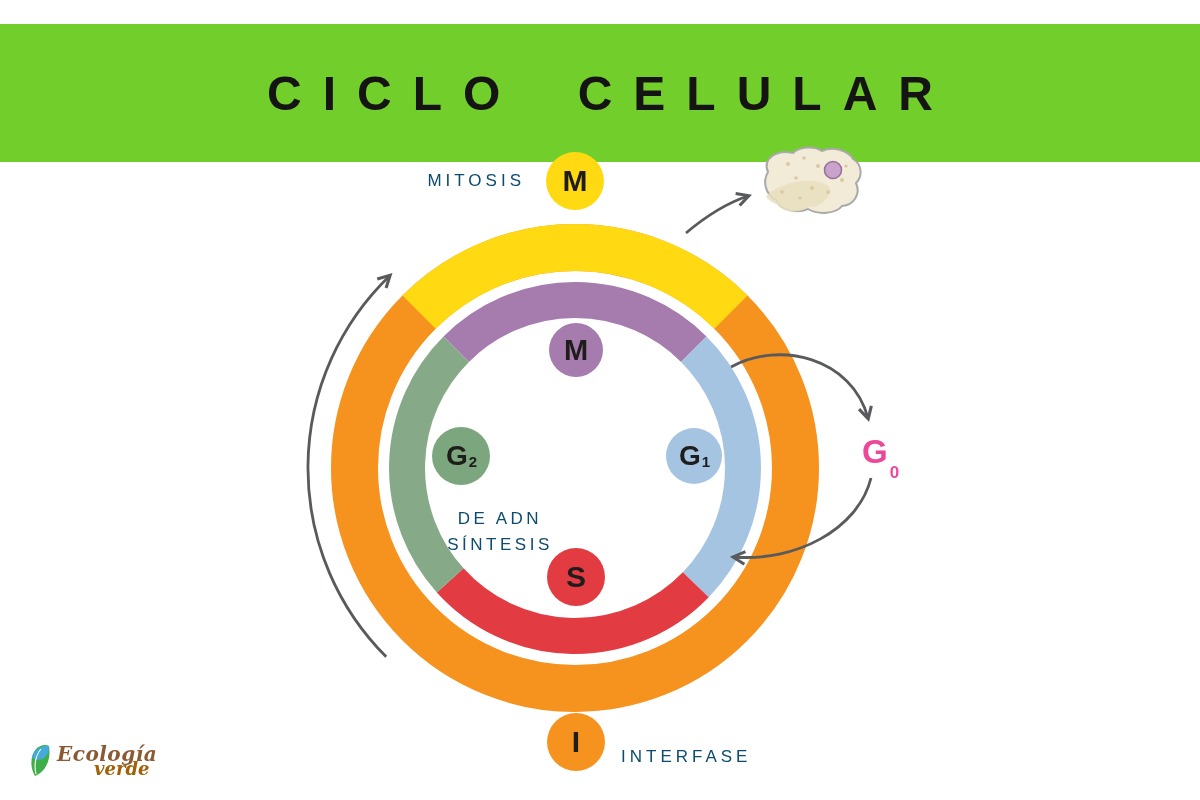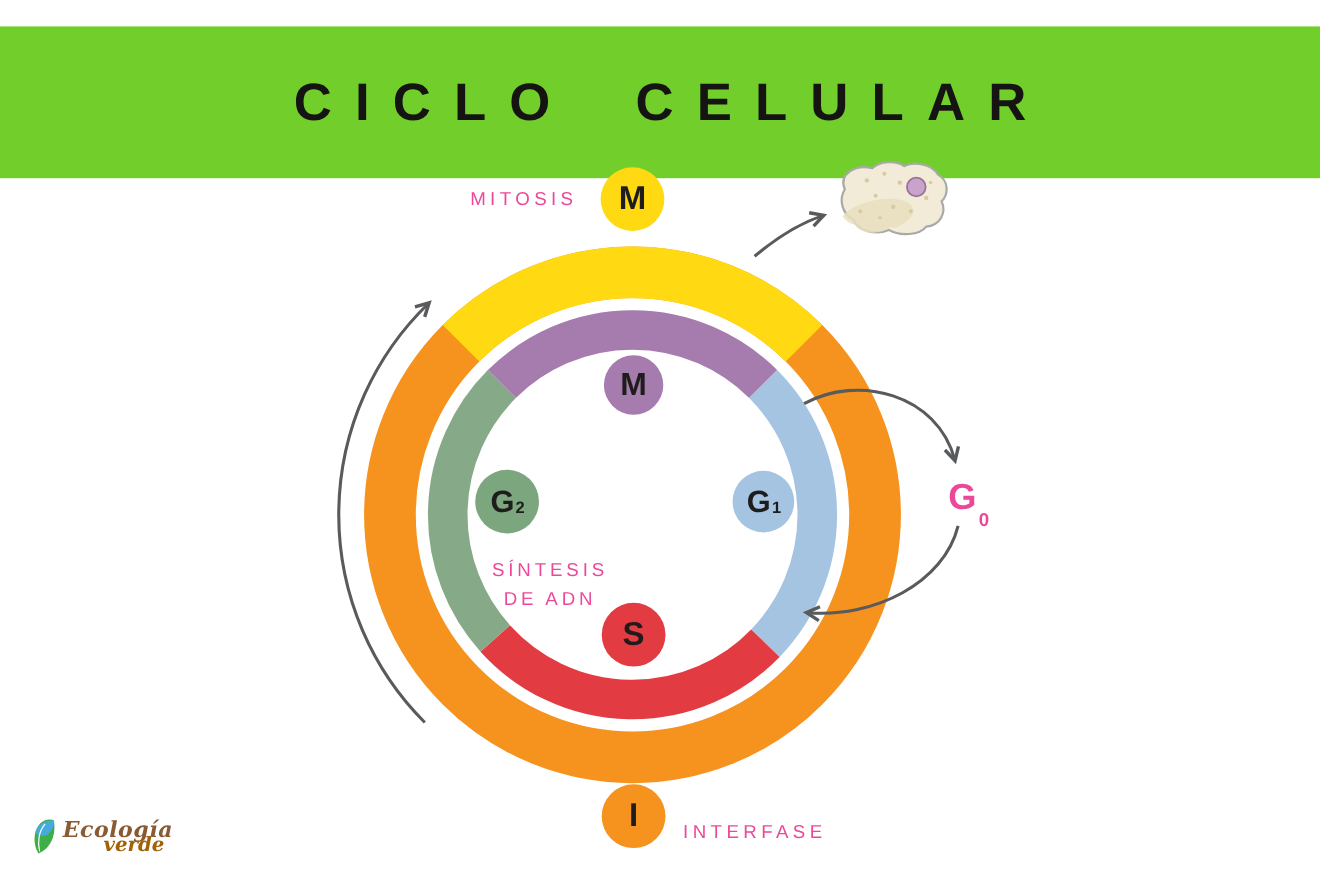--- a/index.html
+++ b/index.html
@@ -27,21 +27,21 @@
   }
   .badge sub{font-size:15px;font-weight:700;transform:translate(1px,6px);line-height:0;}
   .badge-m-top   {left:546px;top:152px;width:58px;height:58px;}
   .badge-m-inner {left:549px;top:323px;width:54px;height:54px;font-size:29px;}
   .badge-g2      {left:432px;top:427px;width:58px;height:58px;font-size:28px;}
   .badge-g1      {left:666px;top:428px;width:56px;height:56px;font-size:28px;}
   .badge-s       {left:547px;top:548px;width:58px;height:58px;}
   .badge-i       {left:547px;top:713px;width:58px;height:58px;}
   
   .lbl{
-    position:absolute;color:#ec4899;font-size:17px;letter-spacing:4px;white-space:nowrap;
+    position:absolute;color:#0c4a6e;font-size:17px;letter-spacing:4px;white-space:nowrap;
   }
   .lbl-mitosis  {left:410px;top:171px;width:115px;text-align:right;}
   .lbl-interfase{left:621px;top:747px;}
   .lbl-sintesis {left:420px;top:506px;width:160px;text-align:center;line-height:26px;letter-spacing:3.5px;}
   .lbl-g0{
     position:absolute;left:862px;top:433px;color:#ec4899;
     font-size:33px;font-weight:700;letter-spacing:0;
   }
   .lbl-g0 sub{font-size:17px;font-weight:700;transform:translate(2px,7px);display:inline-block;line-height:0;}
   
@@ -135,22 +135,22 @@
 
 <div class="badge badge-i" style="background: rgb(246, 146, 30);">
   <span>I</span>
 </div>
 
 <div class="lbl lbl-mitosis">MITOSIS</div>
 
 <div class="lbl lbl-interfase">INTERFASE</div>
 
 <div class="lbl lbl-sintesis">
+  <div>DE ADN</div>
   <div>SÍNTESIS</div>
-  <div>DE ADN</div>
 </div>
 
 <div class="lbl-g0">
   <span>G</span><sub>0</sub>
 </div>
 
 <div class="logo">
   <svg class="leaf" width="26" height="34" viewBox="0 0 26 34">
     <path d="M7 32 C2 24 2 12 8 5 C12 1 18 0 21 2 C23 14 19 27 7 32 Z" fill="#3FAE49"></path>
     <path d="M4 13 C6 6 12 1.5 21 2 C21.6 7 19 12 14.5 15 C10 16.5 6 15.5 4 13 Z" fill="#45AADC"></path>

